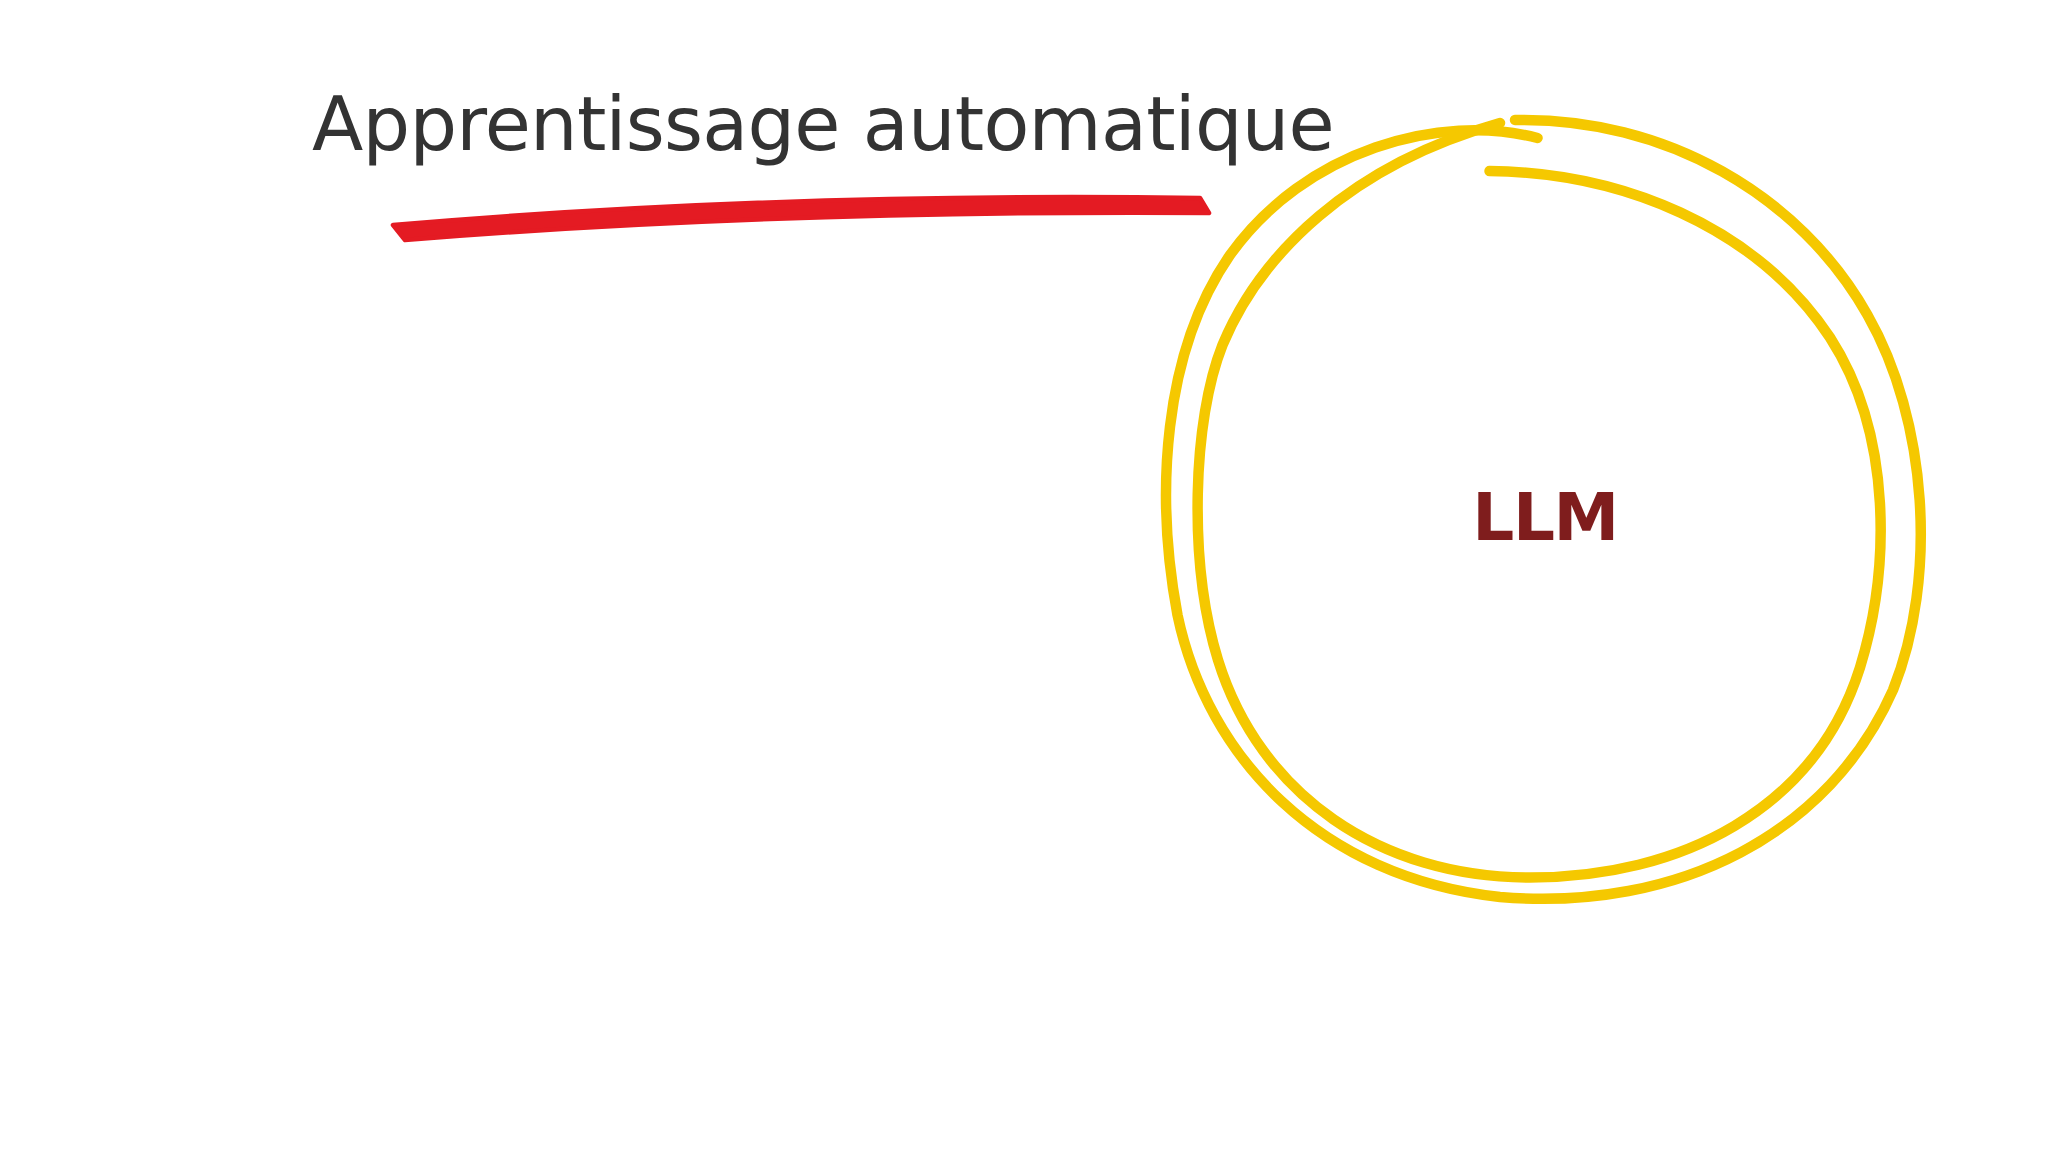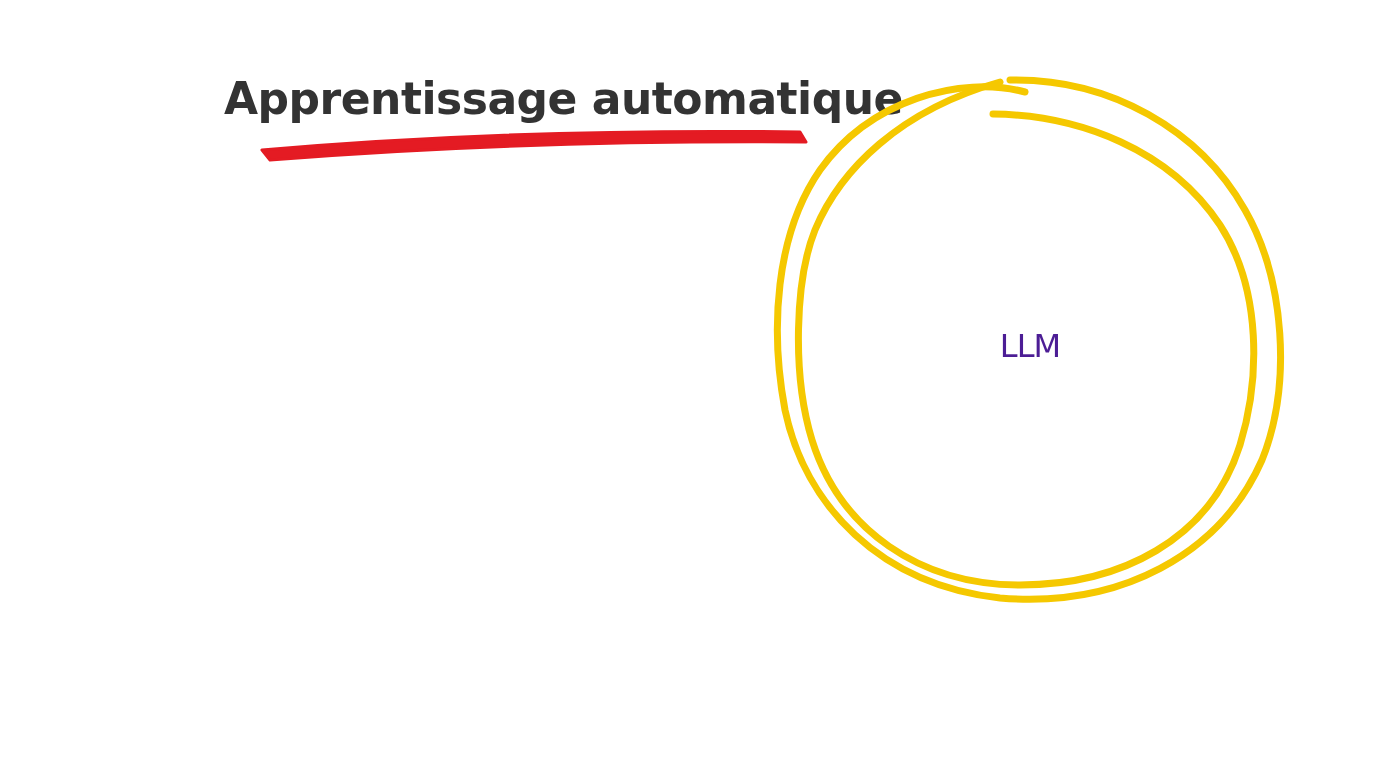--- a/index.html
+++ b/index.html
@@ -13,24 +13,24 @@
     .canvas {
       position: relative;
       width: 1376px;
       height: 768px;
       background: #ffffff;
     }
     .title {
       position: absolute;
       left: 208px;
       top: 52px;
-      margin: 16px;
+      margin: 0;
       font-family: "DejaVu Sans", sans-serif;
-      font-weight: bold;
-      font-size: 44px;
+      font-weight: normal;
+      font-size: 50px;
       letter-spacing: -0.5px;
       color: #333333;
       white-space: nowrap;
       line-height: 62px;
     }
     .underline-svg {
       position: absolute;
       left: 0;
       top: 0;
       pointer-events: none;
@@ -41,24 +41,24 @@
       top: 0;
       pointer-events: none;
     }
     .center-label {
       position: absolute;
       left: 960px;
       top: 318px;
       width: 140px;
       text-align: center;
       font-family: "DejaVu Sans", sans-serif;
-      font-weight: normal;
-      font-size: 32px;
+      font-weight: bold;
+      font-size: 44px;
       letter-spacing: -1px;
-      color: #4c1d95;
+      color: #7f1d1d;
       line-height: 56px;
     }
   </style>
 </head>
 <body>
 
 <div class="canvas">
 
   <h1 class="title">Apprentissage automatique</h1>
 

